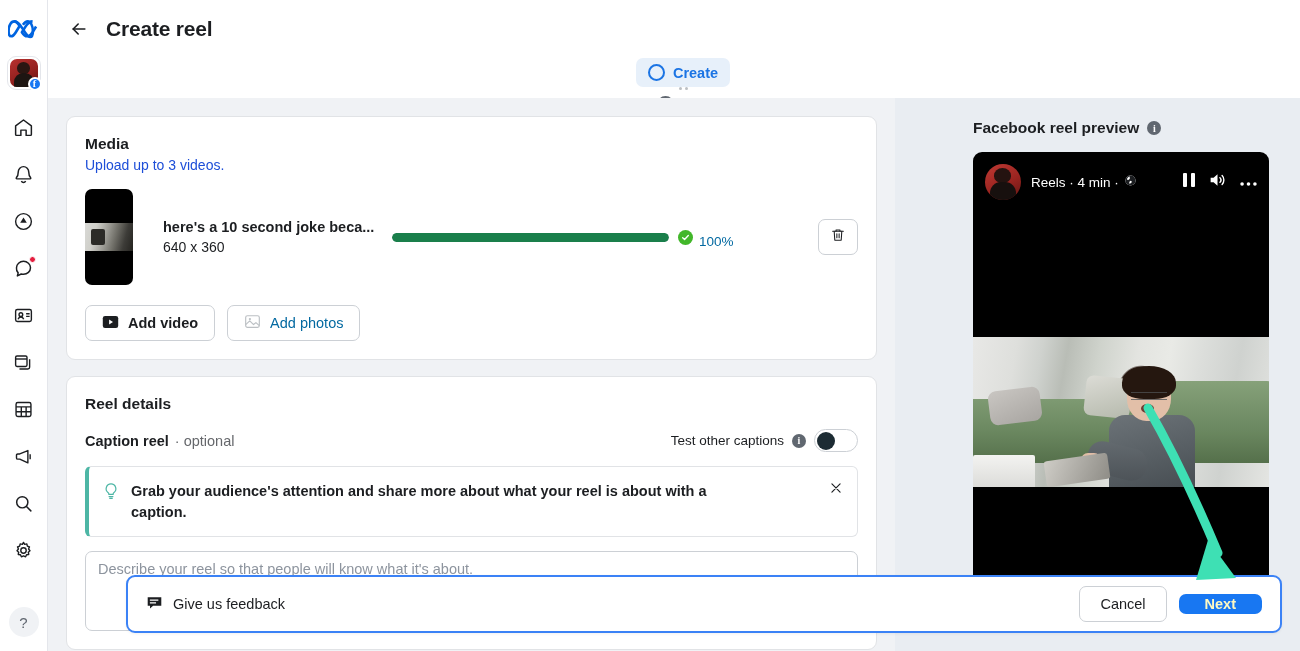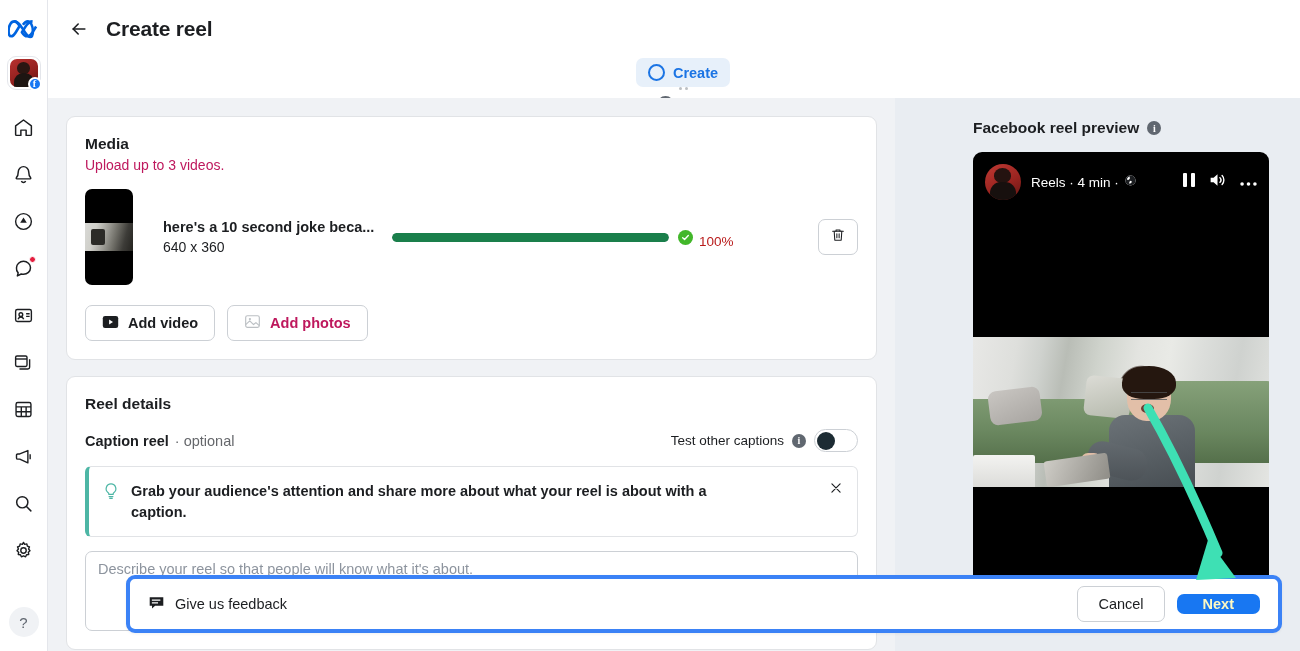--- a/index.html
+++ b/index.html
@@ -88,21 +88,21 @@
   }
   .right-col {
     flex:1 1 auto; background:#e9edf2; position:relative; overflow:hidden;
   }
 
   .card {
     background:#fff; border-radius:9px; margin:0 18px 16px 18px;
     border:1px solid #e1e3e6; padding:18px 18px 18px 18px;
   }
   .card-title { font-size:15.5px; font-weight:bold; color:#1c1e21; }
-  .card-sub { font-size:14px; color:#be185d; margin-top:4px; }
+  .card-sub { font-size:14px; color:#1d4ed8; margin-top:4px; }
 
   .media-row { display:flex; align-items:center; margin-top:16px; gap:0; }
   .thumb {
     width:48px; height:96px; border-radius:7px; background:#000; overflow:hidden;
     position:relative; flex:0 0 48px;
   }
   .thumb-frame {
     position:absolute; left:0; right:0; top:34px; height:28px;
     background: linear-gradient(105deg,#d9d9d6 0%, #cfcfc9 22%, #9b9a93 45%, #6e6d66 62%, #3d3c38 80%, #24231f 100%);
   }
@@ -114,33 +114,33 @@
   .media-name { font-size:14.5px; font-weight:bold; color:#1c1e21; white-space:nowrap;
                 overflow:hidden; text-overflow:ellipsis; }
   .media-dims { font-size:14px; color:#1c1e21; margin-top:4px; }
   .progress-wrap { display:flex; align-items:center; margin-left:14px; flex:1 1 auto; }
   .progress-track { height:9px; border-radius:6px; background:#e4e6eb; width:277px; overflow:hidden; }
   .progress-fill { height:100%; border-radius:6px; background:#1a7f4b; width:100%; }
   .check-circle {
     width:15px;height:15px;border-radius:50%;background:#42b72a;margin-left:9px;
     display:flex;align-items:center;justify-content:center;
   }
-  .pct { font-size:13.5px; color:#b91c1c; margin-left:6px;margin-top:8px; }
+  .pct { font-size:13.5px; color:#0369a1; margin-left:6px;margin-top:8px; }
   .trash-btn {
     width:40px;height:36px;border:1px solid #ccd0d5;border-radius:7px;background:#fff;
     display:flex;align-items:center;justify-content:center;cursor:pointer;margin-left:auto;
   }
 
   .add-row { display:flex; gap:12px; margin-top:20px; }
   .pill-btn {
     height:36px; border:1px solid #ccd0d5; border-radius:7px; background:#fff;
     display:flex; align-items:center; gap:9px; padding:0 16px; cursor:pointer;
     font-size:14.5px; font-weight:bold; color:#1c1e21;
   }
-  .pill-btn.disabled { color:#be185d; cursor:default; font-weight:bold;justify-content:center; }
+  .pill-btn.disabled { color:#0369a1; cursor:default; font-weight:normal;justify-content:center; }
 
   .detail-head { display:flex; align-items:center; margin-top:16px;text-align:right; }
   .caption-label { font-size:14.5px; font-weight:bold; color:#1c1e21; }
   .caption-opt { font-size:14.5px; color:#65676b; font-weight:normal; }
   .toggle-wrap { margin-left:auto; display:flex; align-items:center; gap:8px; }
   .toggle-label { font-size:13.5px; color:#1c1e21; }
   .info-dot {
     width:14px;height:14px;border-radius:50%;background:#606770;color:#fff;
     font-size:10px;font-weight:bold;display:flex;align-items:center;justify-content:center;
     font-family:"Liberation Serif",serif;
@@ -220,21 +220,21 @@
             background:#e0bda6; }
   .paper { position:absolute; left:72px; top:120px; width:64px;height:26px;border-radius:3px;
            background:linear-gradient(120deg,#cfcdc7,#8e8c86); transform:rotate(-8deg); }
 
   
   .arrow-anno { position:absolute; left:0; top:0; width:1300px; height:651px; pointer-events:none; z-index:40; }
 
   
   .footer {
     position:absolute; left:78px; right:18px; bottom:18px; height:58px; background:#fff;
-    border-radius:9px; border:4px solid #3b82f6; display:flex; align-items:center;
+    border-radius:9px; border:2px solid #3b82f6; display:flex; align-items:center;
     padding:0 18px; z-index:30; box-shadow:0 1px 3px rgba(0,0,0,.06);
   }
   .feedback { display:flex; align-items:center; gap:10px; font-size:14.5px; color:#1c1e21; cursor:pointer; }
   .footer-btns { margin-left:auto; display:flex; gap:12px; align-items:center; }
   .btn-secondary {
     height:36px; padding:0 20px; border-radius:7px; border:1px solid #ccd0d5; background:#fff;
     font-size:14.5px; color:#1c1e21; cursor:pointer; display:flex;align-items:center;
   }
   .btn-primary {
     height:20px; padding:0 26px; border-radius:7px; border:none; background:#1877f2;

